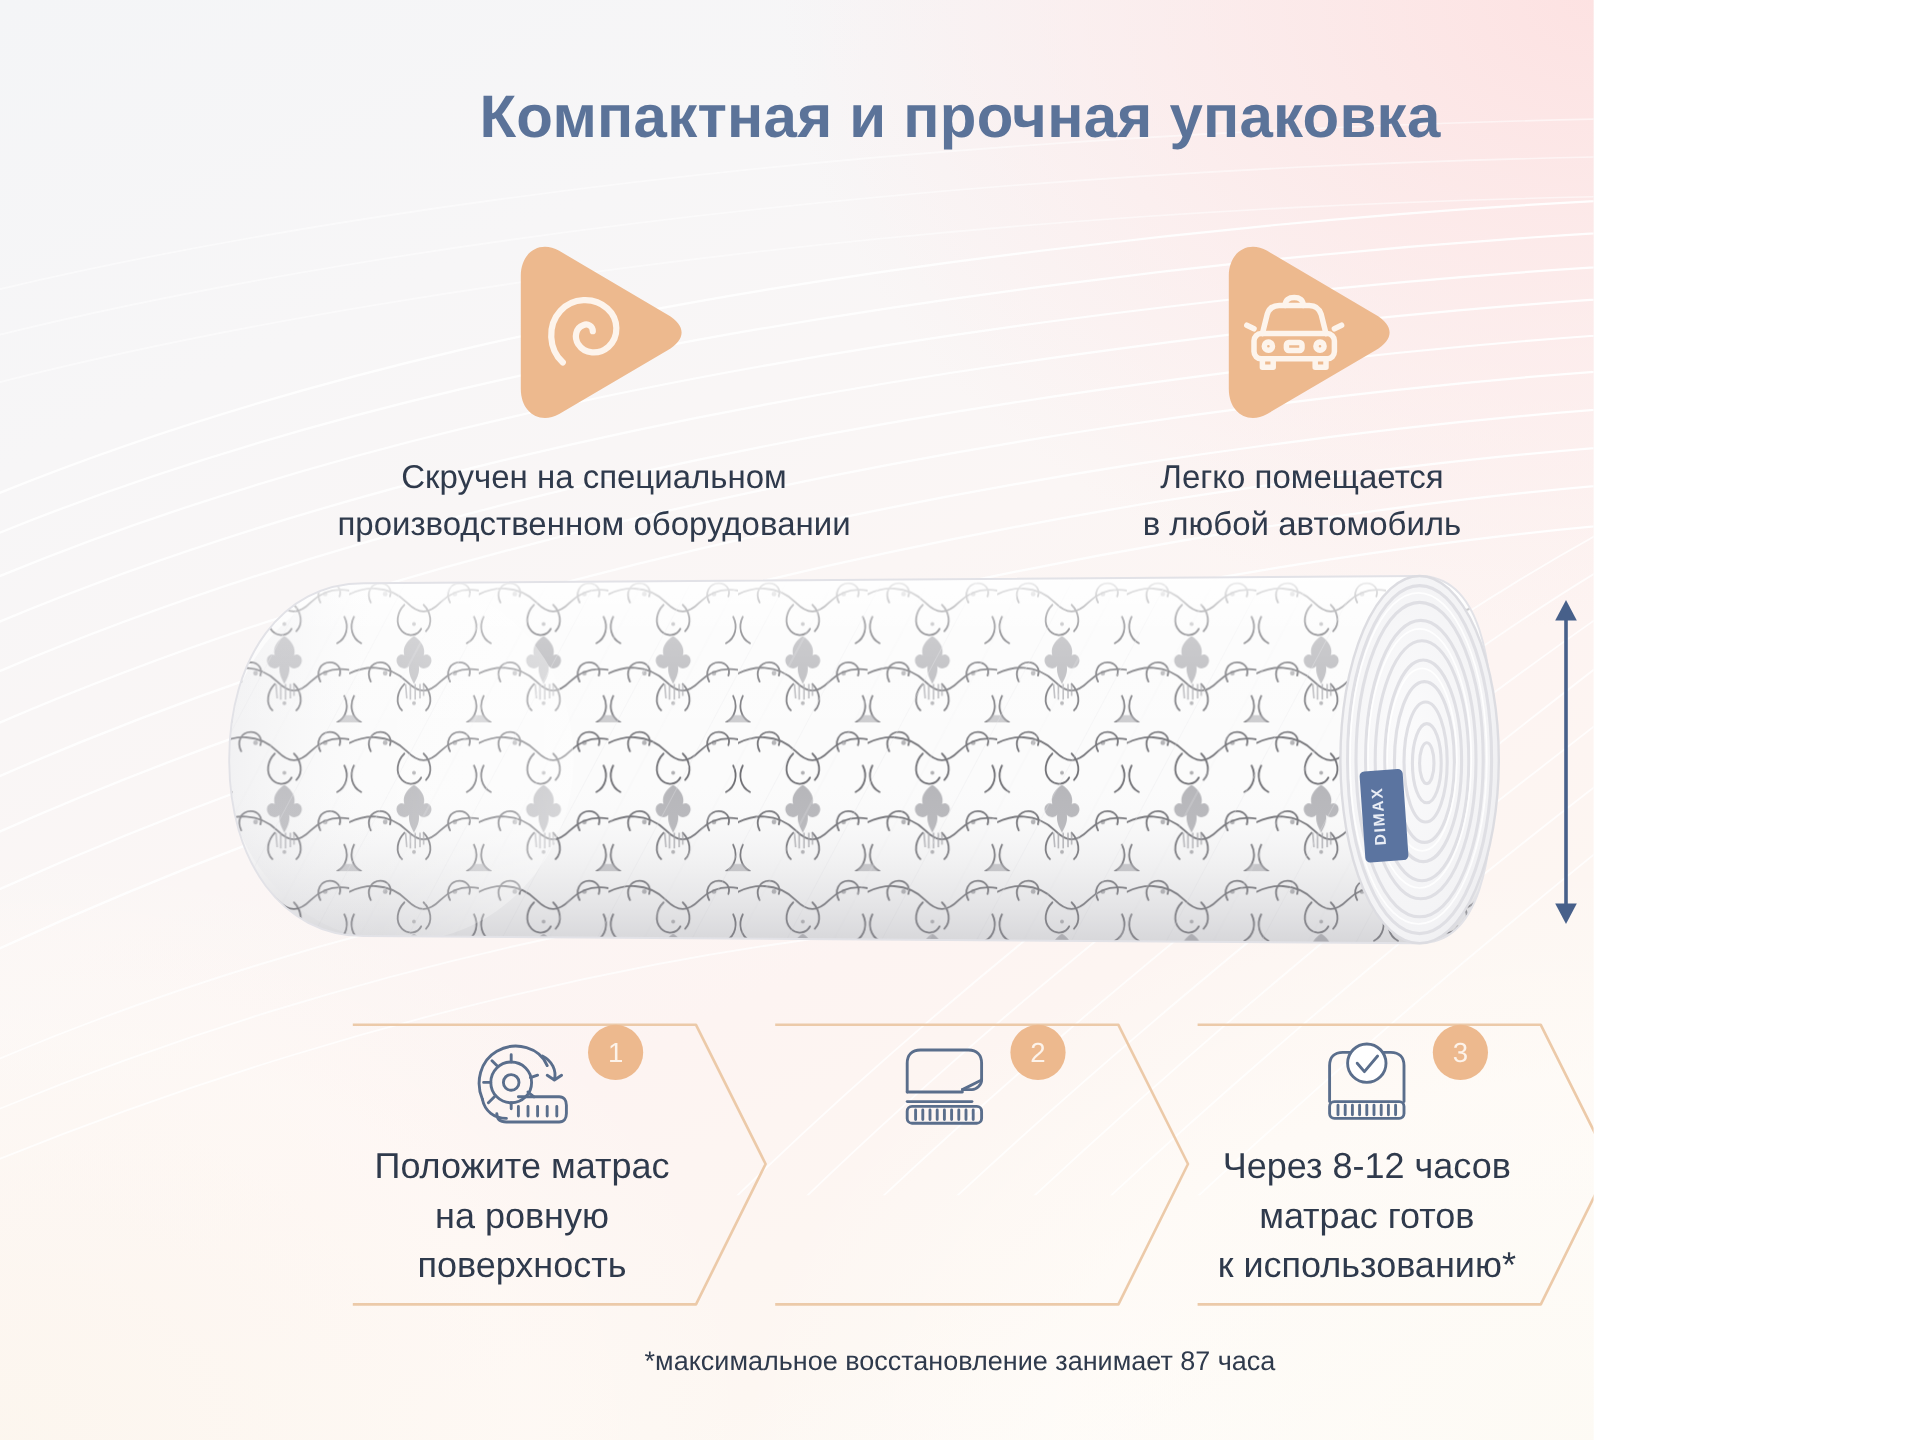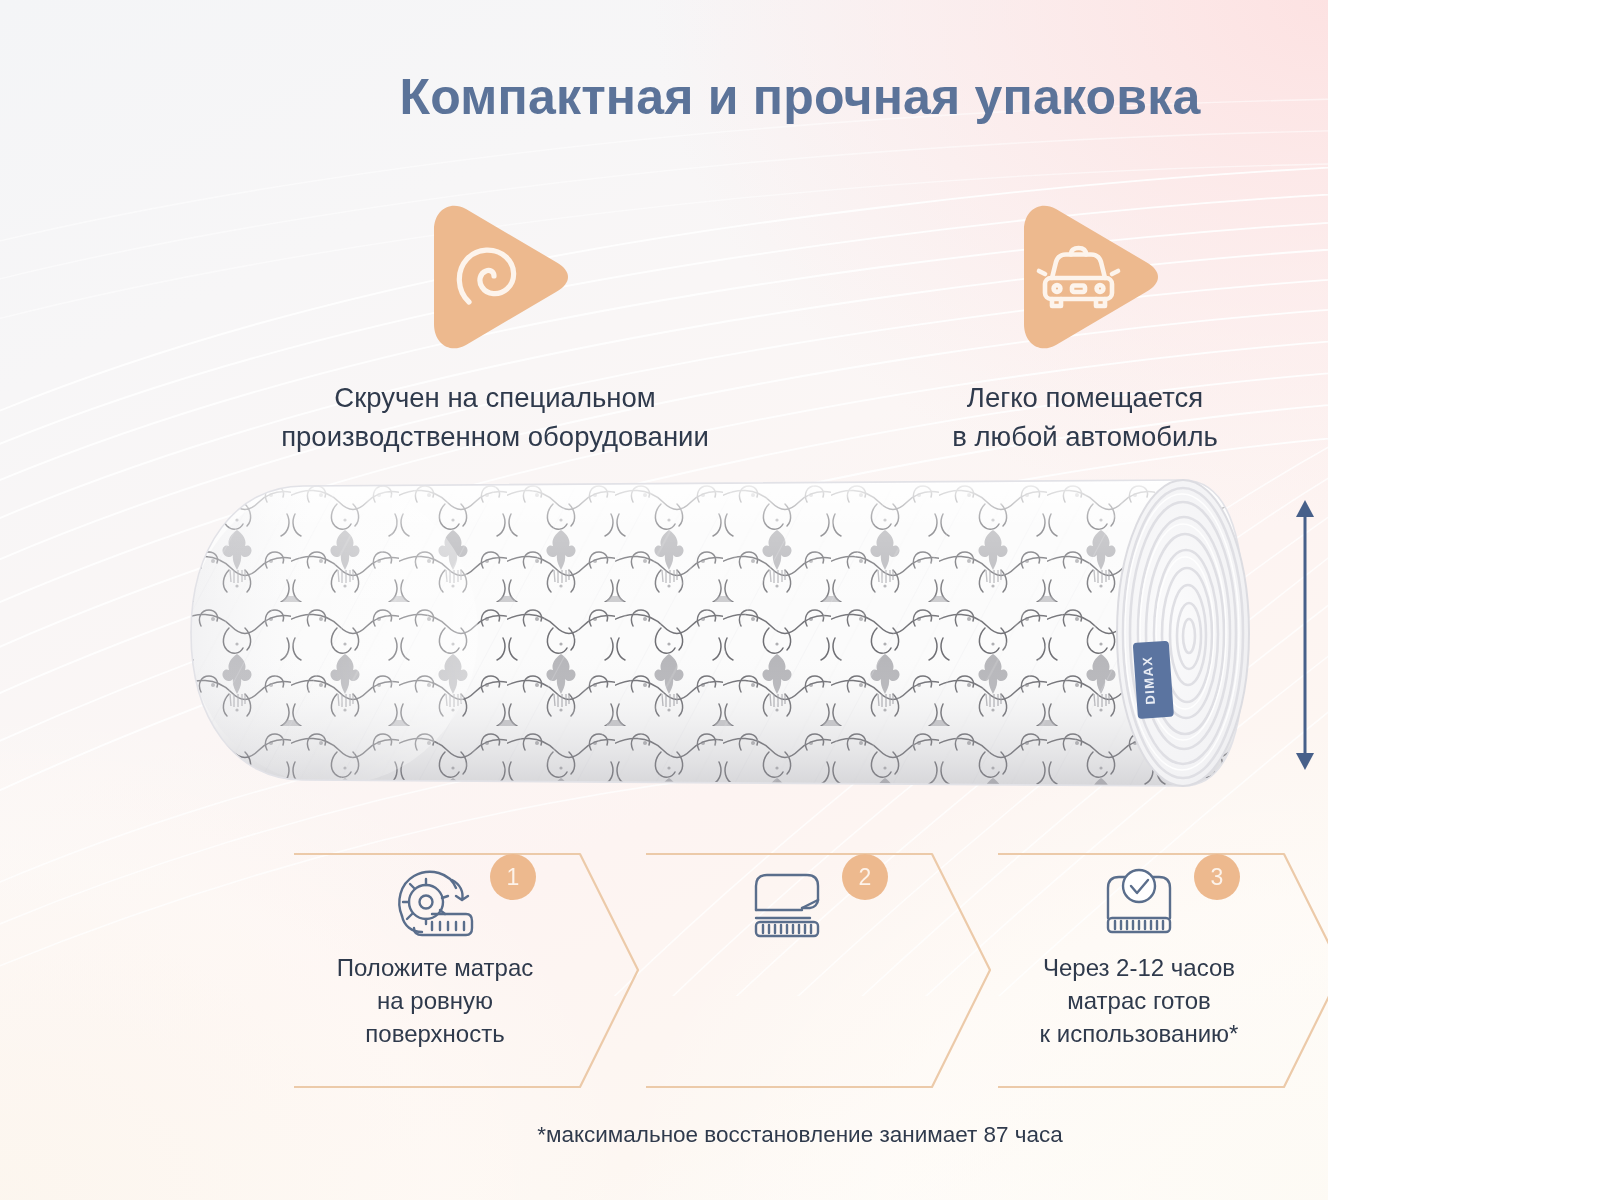--- a/index.html
+++ b/index.html
@@ -128,21 +128,21 @@
     top: 18px;
     width: 290px;
     text-align: center;
   }
   .step .step-text {
     position: absolute;
     left: 0;
     top: 104px;
     width: 290px;
     text-align: center;
-    font-size: 24px;
+    font-size: 30px;
     line-height: 1.37;
     color: #2f3a4c;
     white-space: pre-line;
     font-family: "Liberation Sans", sans-serif;
   }
   .step .badge {
     position: absolute;
     top: 6px;
     left: 200px;
     width: 46px;
@@ -416,21 +416,21 @@
           <g fill="none" stroke="#5a6e8c" stroke-width="2.4" stroke-linecap="round" stroke-linejoin="round">
             <path d="M12,52 L12,22 C12,15 16,11 23,11 L30,11"></path>
             <path d="M56,11 L63,11 C70,11 74,15 74,22 L74,52"></path>
             <rect x="12" y="52" width="62" height="14" rx="4"></rect>
             <path d="M19,55 L19,63 M25,55 L25,63 M31,55 L31,63 M37,55 L37,63 M43,55 L43,63 M49,55 L49,63 M55,55 L55,63 M61,55 L61,63 M67,55 L67,63"></path>
             <circle cx="43" cy="20" r="16" fill="#ffffff"></circle>
             <path d="M35,20 L41,27 L52,14"></path>
           </g>
         </svg>
       </div>
-      <div class="step-text">Через 2-12 часов
+      <div class="step-text">Через 8-12 часов
 матрас готов
 к использованию*</div>
       <div class="badge">3</div>
     </div>
 
   </div>
 
   <div id="footnote">*максимальное восстановление занимает 87 часа</div>
 
 </div>

